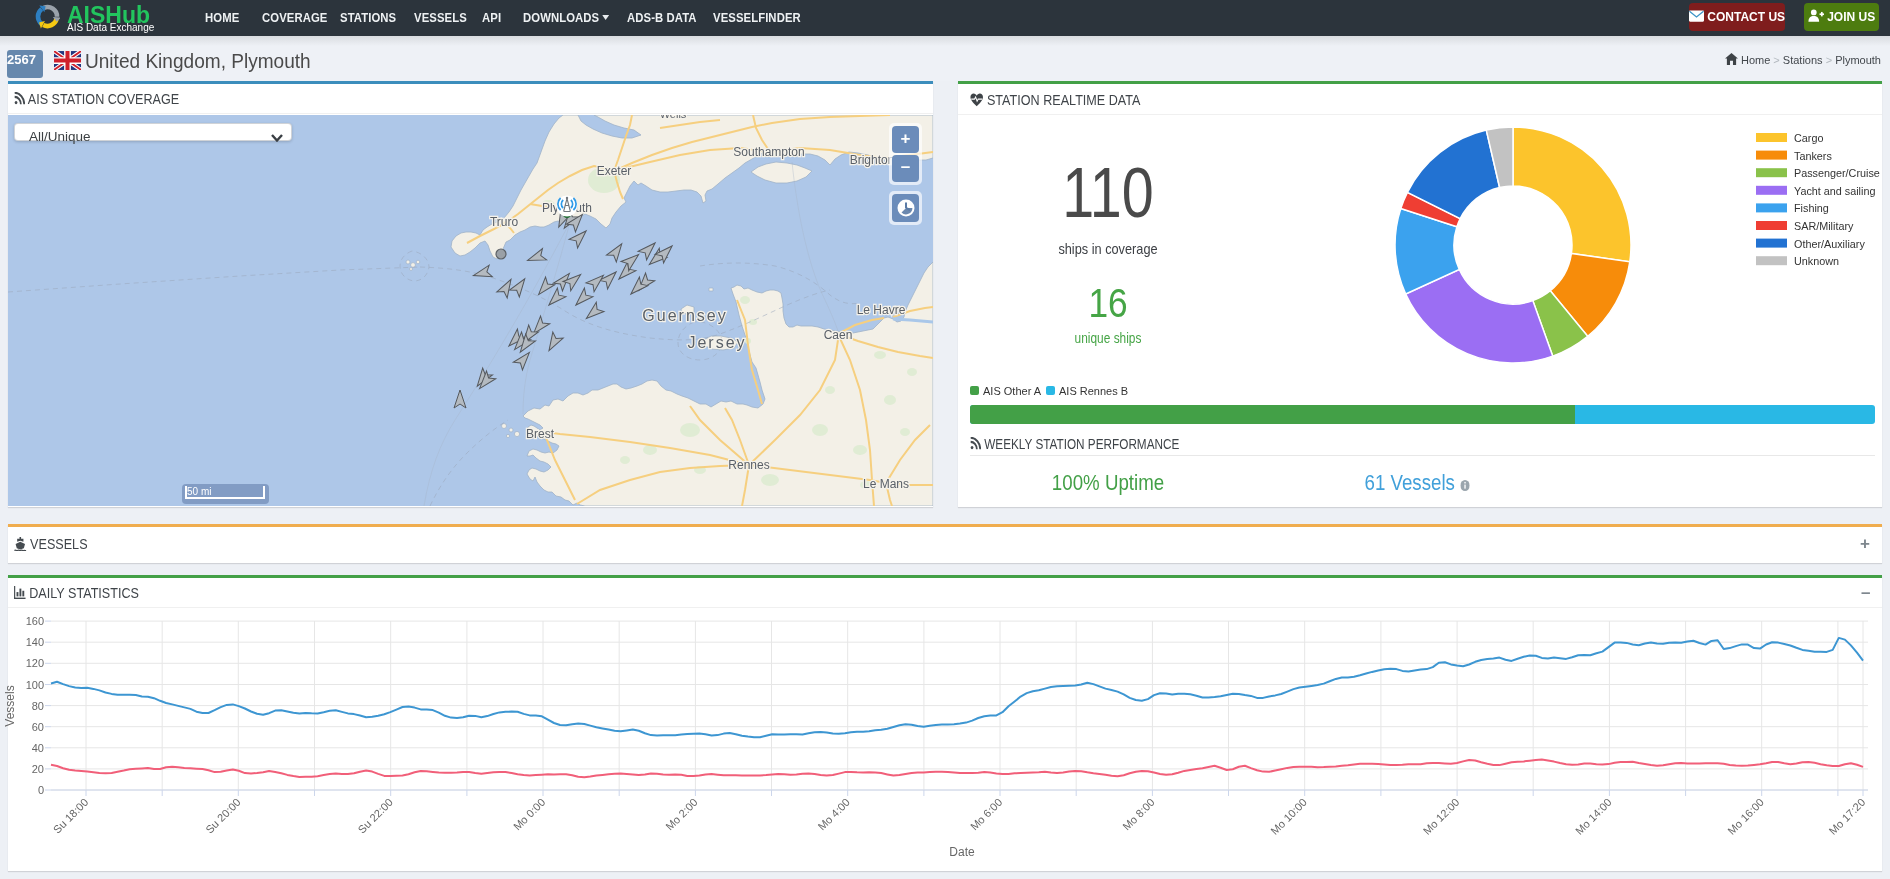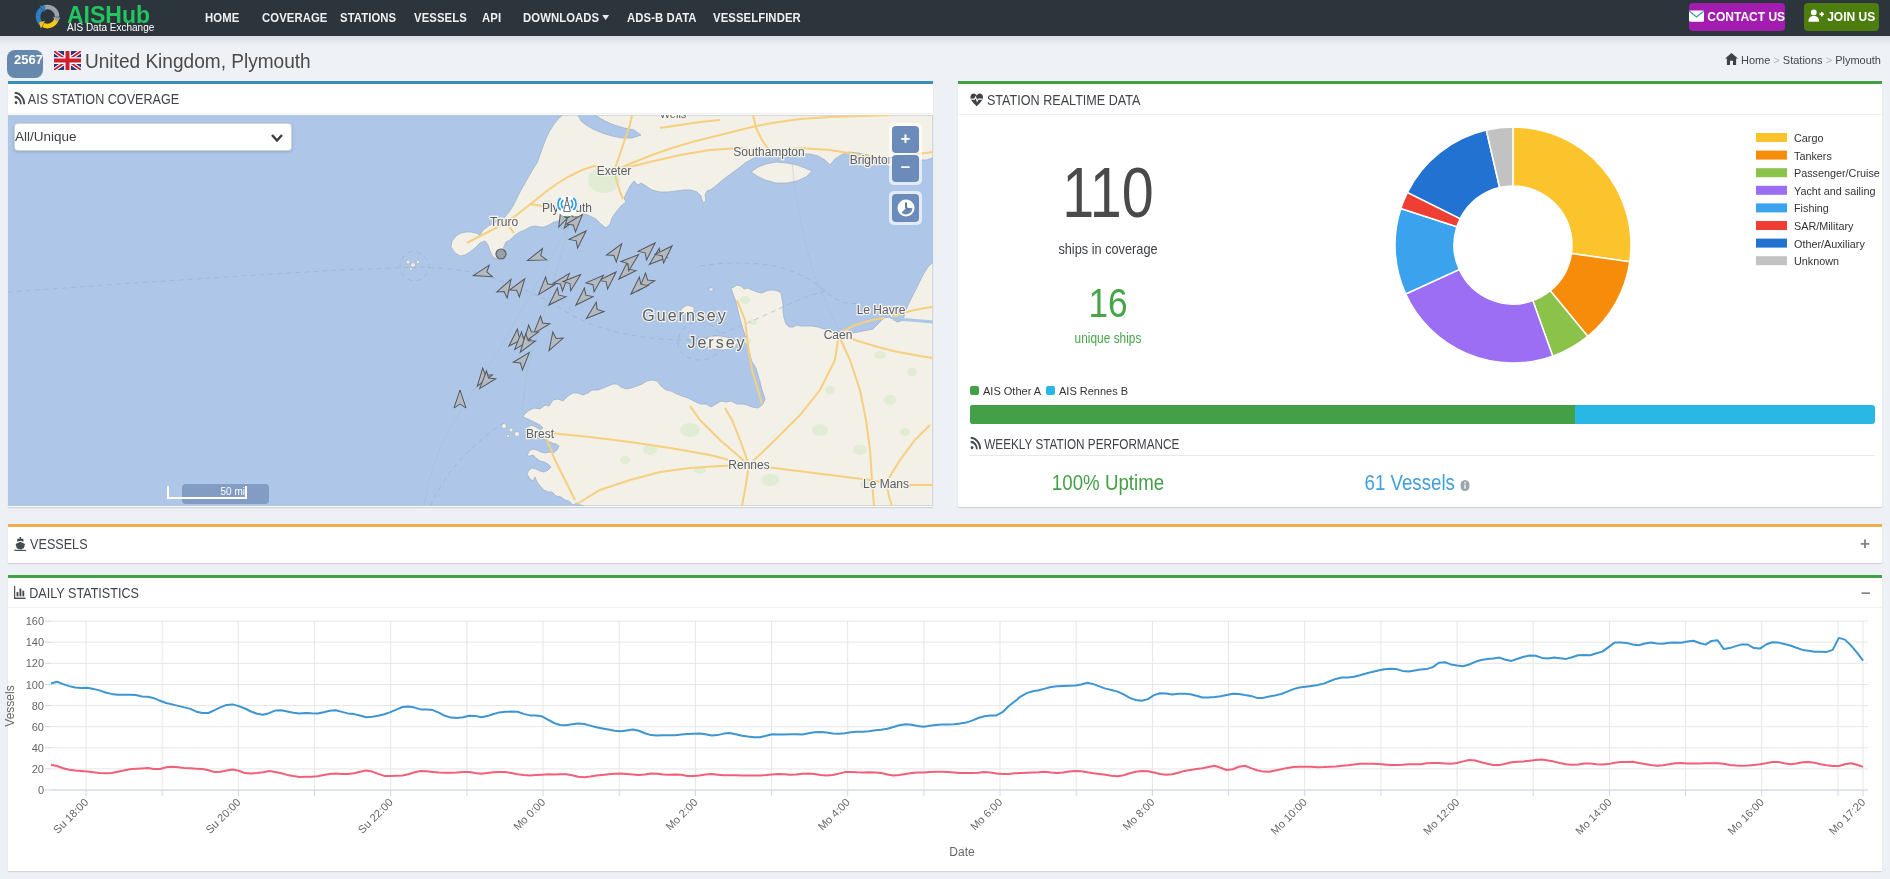--- a/index.html
+++ b/index.html
@@ -2,23 +2,23 @@
 <html><head><meta charset="utf-8"><title>AISHub - United Kingdom, Plymouth</title>
 <style>
 *{margin:0;padding:0;box-sizing:border-box}
 html,body{width:1890px;height:879px;overflow:hidden;font-family:"Liberation Sans",sans-serif;background:#edf0f5}
 .abs{position:absolute}
 .cond{transform:scaleX(0.84);transform-origin:0 50%;white-space:nowrap}
 .navbar{position:absolute;left:0;top:0;width:1890px;height:36px;background:#2c343c}
 .nav-item{position:absolute;top:0;height:36px;line-height:36px;color:#eef1f3;font-size:13px;font-weight:bold;letter-spacing:0.1px;transform:scaleX(0.87);transform-origin:0 50%;white-space:nowrap}
 .btn{position:absolute;top:3px;height:28px;line-height:28px;border-radius:4px;color:#fff;font-size:12px;white-space:nowrap;font-weight:bold;text-align:center}
 .titlebar{position:absolute;left:0;top:36px;width:1890px;height:45px;background:linear-gradient(#d9dce0,#eef1f6 10px)}
-.badge{position:absolute;left:7px;top:50px;width:36px;height:28px;background:#6688ad;border-radius:8px;color:#fff;font-size:13px;font-weight:bold;text-align:right;line-height:20px}
+.badge{position:absolute;left:7px;top:50px;width:36px;height:28px;background:#6688ad;border-radius:3px;color:#fff;font-size:13px;font-weight:bold;text-align:left;line-height:20px}
 .panel{position:absolute;background:#fff;box-shadow:0 1px 1px rgba(0,0,0,0.12)}
-.select{position:absolute;left:14px;top:123px;width:278px;height:28px;background:#fff;border:1px solid rgba(120,130,140,0.35);border-radius:4px;box-shadow:0 1px 3px rgba(0,0,0,0.18);font-size:13.5px;color:#3c4043;line-height:26px;}
+.select{position:absolute;left:14px;top:123px;width:278px;height:18px;background:#fff;border:1px solid rgba(120,130,140,0.35);border-radius:4px;box-shadow:0 1px 3px rgba(0,0,0,0.18);font-size:13.5px;color:#3c4043;line-height:26px;padding-left:14px}
 .zbtn{position:absolute;left:2px;width:27px;height:27px;background:#6b8cba;border-radius:4px;color:#fff;font-weight:bold;text-align:center}
 </style></head>
 <body>
 
 <div class="navbar">
  <div class="abs" style="left:35px;top:4px"><svg width="25" height="25" viewBox="0 0 24 25">
         <g fill="none" stroke-width="4.6">
           <path d="M8.3,3.8 A9.5,9.5 0 0 1 21.5,12.8" stroke="#9aa2ab"></path>
           <path d="M21.2,14.8 A9.5,9.5 0 0 1 7.7,21.0" stroke="#f5c912"></path>
           <path d="M6.0,19.9 A9.5,9.5 0 0 1 6.2,5.0" stroke="#2d7fc1"></path>
@@ -32,21 +32,21 @@
  <div class="nav-item" style="left:205px">HOME</div>
  <div class="nav-item" style="left:262px">COVERAGE</div>
  <div class="nav-item" style="left:340px">STATIONS</div>
  <div class="nav-item" style="left:414px">VESSELS</div>
  <div class="nav-item" style="left:482px">API</div>
  <div class="nav-item" style="left:523px">DOWNLOADS <svg width="8" height="5" viewBox="0 0 8 5" style="vertical-align:2px">
         <path d="M0,0 L8,0 L4,5 Z" fill="#e8ebee"></path>
       </svg></div>
  <div class="nav-item" style="left:627px">ADS-B DATA</div>
  <div class="nav-item" style="left:713px">VESSELFINDER</div>
- <div class="btn" style="left:1689px;width:96px;background:#a21caf"><svg width="15" height="12" viewBox="0 0 16 12" style="vertical-align:-1px">
+ <div class="btn" style="left:1689px;width:96px;background:#7f1d1d"><svg width="15" height="12" viewBox="0 0 16 12" style="vertical-align:-1px">
         <rect x="0" y="0" width="16" height="12" rx="1.2" fill="#fff"></rect>
         <path d="M0.5,1 L8,7 L15.5,1" stroke="#3d94c6" stroke-width="1.4" fill="none"></path>
       </svg> CONTACT US</div>
  <div class="btn" style="left:1804px;width:75px;background:#4d7c0f"><svg width="16" height="13" viewBox="0 0 18 14" style="vertical-align:-1px">
         <circle cx="6.5" cy="3.5" r="3.2" fill="#fff"></circle>
         <path d="M0.5,14 C0.5,9.5 3,7.6 6.5,7.6 C10,7.6 12.5,9.5 12.5,14 Z" fill="#fff"></path>
         <rect x="13" y="4.6" width="5" height="1.9" fill="#fff"></rect>
         <rect x="14.6" y="3" width="1.9" height="5" fill="#fff"></rect>
       </svg> JOIN US</div>
 </div>
@@ -210,21 +210,21 @@
 <div class="abs" style="left:889px;top:123px;width:33px;height:62px;background:rgba(255,255,255,0.65);border-radius:5px"></div>
 <div class="zbtn" style="left:892px;top:126px;font-size:17px;line-height:26px">+</div>
 <div class="zbtn" style="left:892px;top:155px;font-size:17px;line-height:24px">–</div>
 <div class="abs" style="left:889px;top:191px;width:33px;height:34px;background:rgba(255,255,255,0.65);border-radius:5px"></div>
 <div class="zbtn" style="left:892px;top:194px;height:28px;padding-top:5px"><svg width="18" height="18" viewBox="0 0 18 18">
       <circle cx="9" cy="9" r="8.5" fill="#fff"></circle>
       <path d="M9,9 L9,3.5 M9,9 L13,11" stroke="#5b7ba6" stroke-width="2" fill="none"></path>
       <path d="M9,9 L4.5,13.5 A6.4 6.4 0 0 0 15.4,9 Z" fill="#5b7ba6" opacity="0.9"></path>
     </svg></div>
 <div class="abs" style="left:182px;top:484px;width:87px;height:20px;background:rgba(77,104,153,0.45);border-radius:4px"></div>
-<div class="abs" style="left:167px;top:486px;width:80px;height:13px;border-left:2px solid #fff;border-right:2px solid #fff;border-bottom:2px solid #fff;color:#fff;font-size:10px;text-align:right;line-height:12px">50 mi</div>
+<div class="abs" style="left:185px;top:486px;width:80px;height:13px;border-left:2px solid #fff;border-right:2px solid #fff;border-bottom:2px solid #fff;color:#fff;font-size:10px;text-align:left;line-height:12px">50 mi</div>
 
 <div class="panel" style="left:958px;top:81px;width:924px;height:426px;border-top:3px solid #43a047"></div>
 <div class="abs cond" style="left:970px;top:91px;font-size:15px;color:#3f4449"><svg width="16" height="14" viewBox="0 0 18 16" style="vertical-align:-2px">
       <path d="M9,15 C3,10.5 0.5,7.5 0.5,4.5 C0.5,2 2.5,0.5 4.8,0.5 C6.6,0.5 8.2,1.6 9,3 C9.8,1.6 11.4,0.5 13.2,0.5 C15.5,0.5 17.5,2 17.5,4.5 C17.5,7.5 15,10.5 9,15 Z" fill="#3e4347"></path>
       <path d="M1.5,7 L6,7 L7.5,4.5 L9.5,9.5 L11,7 L16.5,7" stroke="#fff" stroke-width="1.3" fill="none"></path>
     </svg> STATION REALTIME DATA</div>
 <div class="abs" style="left:958px;top:114px;width:924px;height:1px;background:#f0f0f0"></div>
 <div class="abs" style="left:1008px;top:152px;width:200px;text-align:center;font-size:71px;color:#4a4a4a;transform:scaleX(0.81)">110</div>
 <div class="abs" style="left:1008px;top:240px;width:200px;text-align:center;font-size:15px;color:#3d4045;transform:scaleX(0.85)">ships in coverage</div>
 <div class="abs" style="left:1008px;top:280px;width:200px;text-align:center;font-size:41px;color:#46a546;transform:scaleX(0.86)">16</div>

